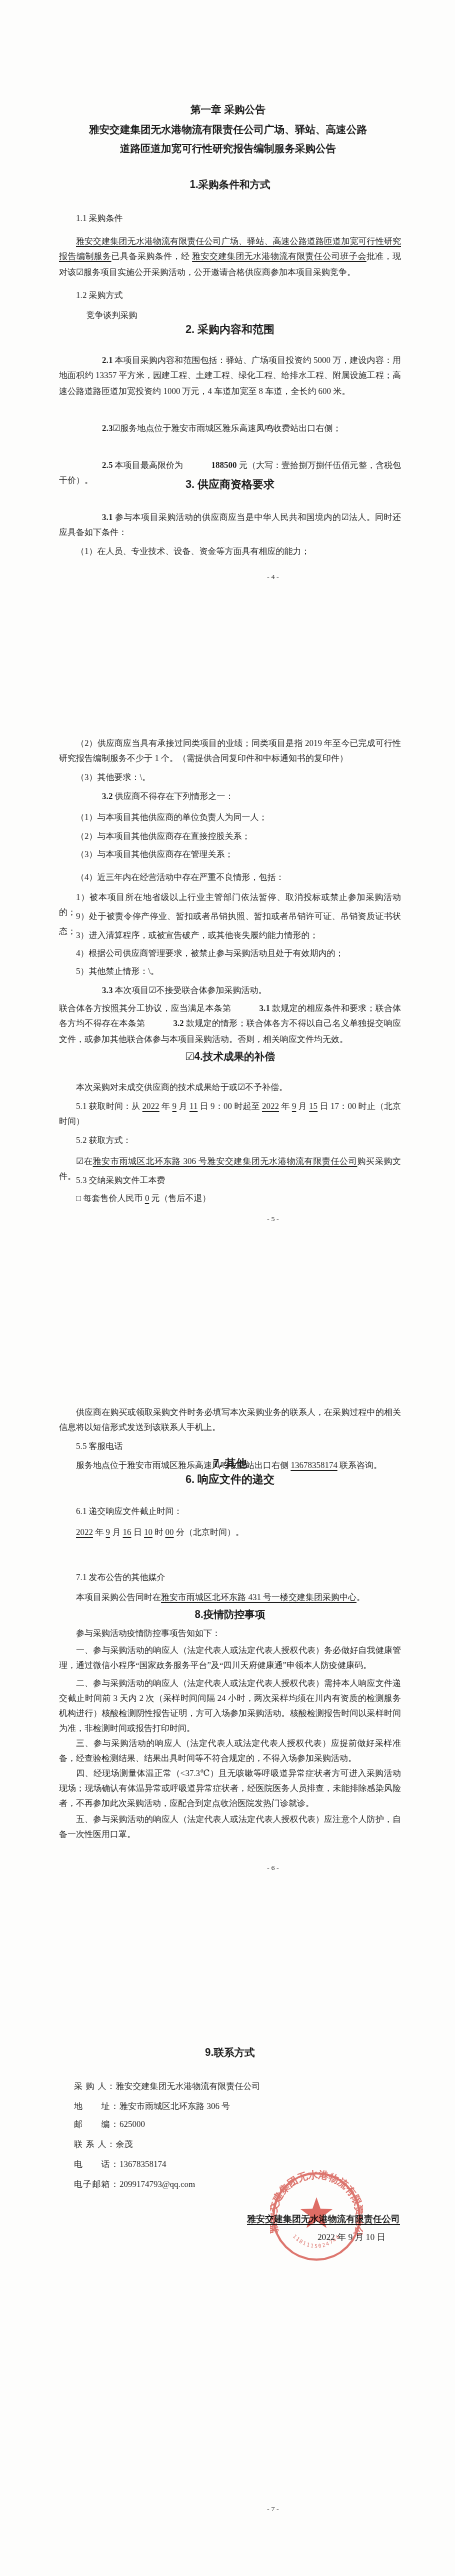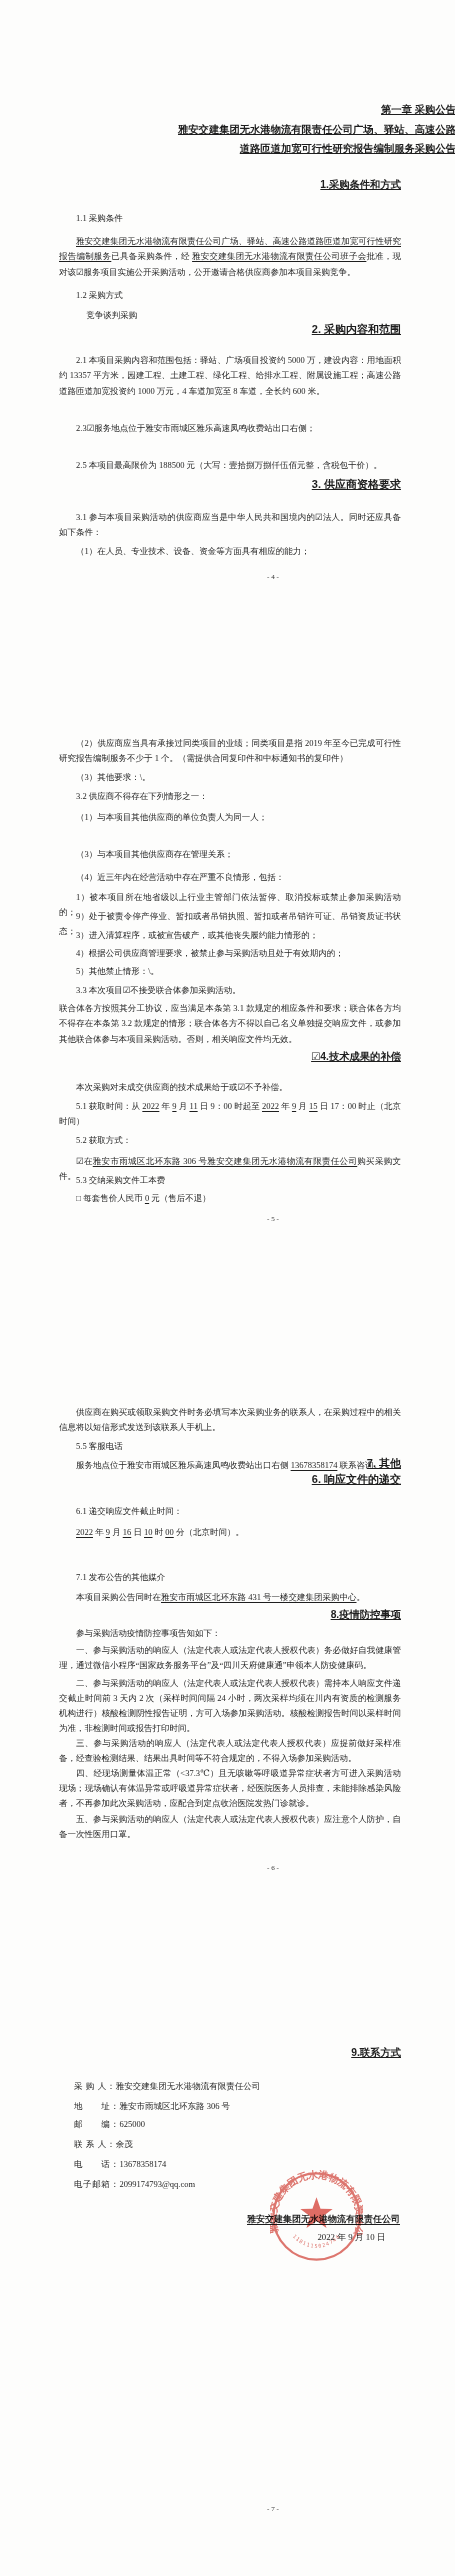--- a/index.html
+++ b/index.html
@@ -5,25 +5,25 @@
   html,body{margin:0;padding:0;background:#ffffff;}
   .doc{
     position:relative; width:456px; height:2576px; margin:0 auto;
     background:#fdfdfc; color:#1e1e1e; overflow:hidden;
     font-family:"Liberation Serif","DejaVu Serif",serif;
   }
   .blk{position:absolute; left:59px; width:342px; font-size:8.5px; line-height:15.4px; text-align:justify;}
   .tight{line-height:15px;}
   .ind{text-indent:2em;}
   .center{left:0; width:456px; text-align:center;}
-  .hsans{font-family:"Liberation Sans","DejaVu Sans",sans-serif; font-weight:bold; text-align:right;text-decoration:underline;}
+  .hsans{font-family:"Liberation Sans","DejaVu Sans",sans-serif; font-weight:bold; text-align:center;}
   .fs18{font-size:10.3px; line-height:13.7px;}
   .fs19{font-size:11px; line-height:14.2px;}
   .u{text-decoration:underline; text-underline-offset:2.3px;}
-  .b{font-weight:normal;}
+  .b{font-weight:bold;margin-left:26px;}
   .pagefoot{position:absolute; left:239px; width:68px; text-align:center; font-size:7.1px; color:#333;}
   .crow{left:74px; width:308px;}
   .crow .clabel{letter-spacing:0.6px;}
   .sig{font-weight:bold;}
   .stamp-wrap{position:absolute; mix-blend-mode:multiply; opacity:0.82;}
 </style>
 </head>
 <body>
 
 <div class="doc">
@@ -45,20 +45,21 @@
 
   <div class="blk hsans fs19" style="top:477px">3. 供应商资格要求</div>
   <div class="blk ind" style="top:510px"><span class="b">3.1</span><span class=""> 参与本项目采购活动的供应商应当是中华人民共和国境内的☑法人。同时还应具备如下条件：</span></div>
   <div class="blk ind" style="top:544px">（1）在人员、专业技术、设备、资金等方面具有相应的能力；</div>
   <div class="pagefoot" style="top:573px">- 4 -</div>
 
   <div class="blk ind" style="top:736px">（2）供应商应当具有承接过同类项目的业绩；同类项目是指 2019 年至今已完成可行性研究报告编制服务不少于 1 个。（需提供合同复印件和中标通知书的复印件）</div>
   <div class="blk ind" style="top:770px">（3）其他要求：\。</div>
   <div class="blk ind" style="top:789px"><span class="b">3.2</span><span class=""> 供应商不得存在下列情形之一：</span></div>
   <div class="blk ind" style="top:810px">（1）与本项目其他供应商的单位负责人为同一人；</div>
+  <div class="blk ind" style="top:829px">（2）与本项目其他供应商存在直接控股关系；</div>
   <div class="blk ind" style="top:847px">（3）与本项目其他供应商存在管理关系；</div>
   <div class="blk ind" style="top:870px">（4）近三年内在经营活动中存在严重不良情形，包括：</div>
   <div class="blk ind" style="top:890px">1）被本项目所在地省级以上行业主管部门依法暂停、取消投标或禁止参加采购活动的；</div>
   <div class="blk ind" style="top:909px">9）处于被责令停产停业、暂扣或者吊销执照、暂扣或者吊销许可证、吊销资质证书状态；</div>
   <div class="blk ind" style="top:928px">3）进入清算程序，或被宣告破产，或其他丧失履约能力情形的；</div>
   <div class="blk ind" style="top:946px">4）根据公司供应商管理要求，被禁止参与采购活动且处于有效期内的；</div>
   <div class="blk ind" style="top:964px">5）其他禁止情形：\。</div>
   <div class="blk ind" style="top:983px"><span class="b">3.3</span><span class=""> 本次项目☑不接受联合体参加采购活动。</span></div>
   <div class="blk" style="top:1001px"><span class="">联合体各方按照其分工协议，应当满足本条第 </span><span class="b">3.1</span><span class=""> 款规定的相应条件和要求；联合体各方均不得存在本条第 </span><span class="b">3.2</span><span class=""> 款规定的情形；联合体各方不得以自己名义单独提交响应文件，或参加其他联合体参与本项目采购活动。否则，相关响应文件均无效。</span></div>
 

